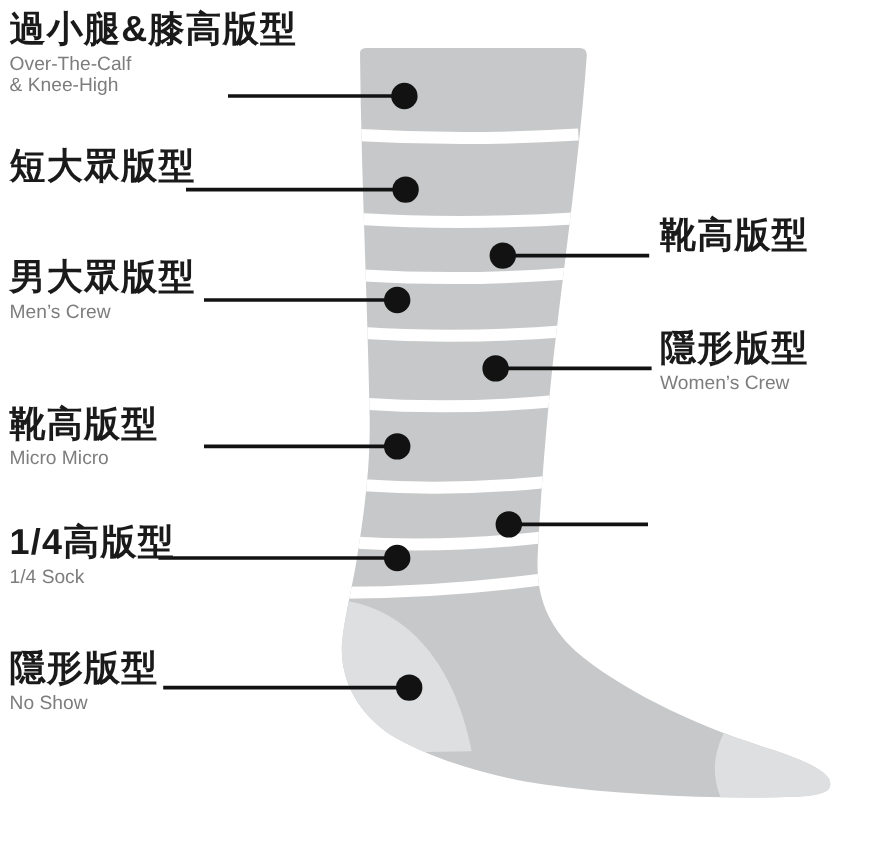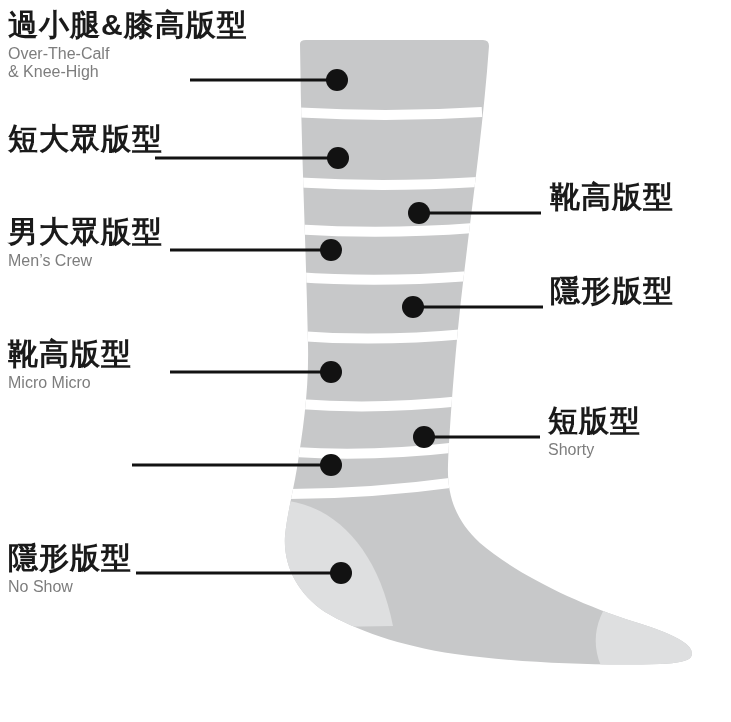--- a/index.html
+++ b/index.html
@@ -109,29 +109,30 @@
     <div class="zh">短大眾版型</div>
   </div>
   <div class="label" style="left:8px;top:215px">
     <div class="zh">男大眾版型</div>
     <div class="en">Men’s Crew</div>
   </div>
   <div class="label" style="left:8px;top:337px">
     <div class="zh">靴高版型</div>
     <div class="en">Micro Micro</div>
   </div>
+  <div class="label" style="left:8px;top:436px">
+    <div class="zh">1/4高版型</div>
+    <div class="en">1/4 Sock</div>
+  </div>
   <div class="label" style="left:8px;top:541px">
     <div class="zh">隱形版型</div>
     <div class="en">No Show</div>
   </div>
 
   <div class="label" style="left:550px;top:180px">
     <div class="zh">靴高版型</div>
   </div>
   <div class="label" style="left:550px;top:274px">
     <div class="zh">隱形版型</div>
-  </div>
-  <div class="label" style="left:548px;top:404px">
-    <div class="zh">短版型</div>
-    <div class="en">Shorty</div>
+    <div class="en">Women’s Crew</div>
   </div>
 
 </div>
 
 </body></html>

